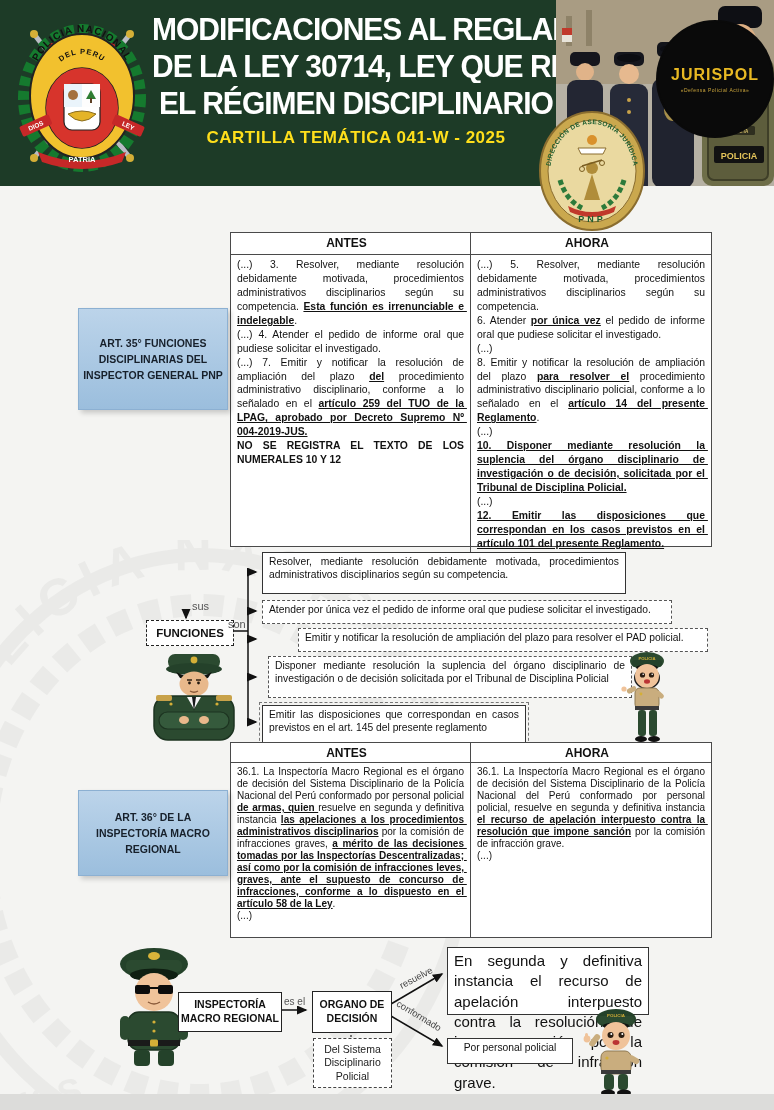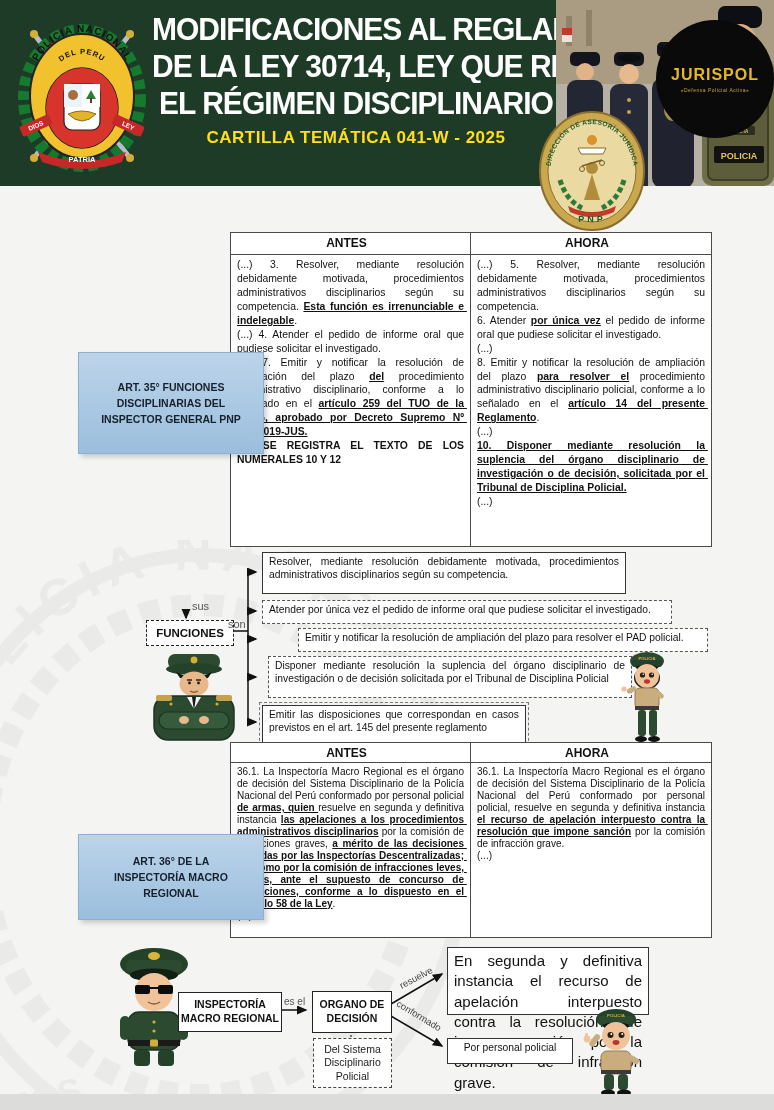--- a/index.html
+++ b/index.html
@@ -31,21 +31,21 @@
   .cmp .hd.l{border-right:1px solid #4a4a4a;}
   .cmp .cell{font-size:10.4px;line-height:1.34;color:#111;padding:3px 6px 4px 6px;
              text-align:justify;white-space:pre-wrap;}
   .cmp .cell.l{border-right:1px solid #4a4a4a;}
   .cmp.t2 .cell{font-size:10px;line-height:1.2;}
 
   
   .art-label{background:linear-gradient(#bcd4ea,#9bbedd);border:1px solid #8cb0d2;
              box-shadow:3px 3px 5px rgba(0,0,0,.18);display:flex;align-items:center;
              justify-content:center;text-align:center;font-weight:bold;font-size:10.5px;
-             line-height:1.55;color:#17202b;padding:6px 22px;margin-top:44px;}
+             line-height:1.55;color:#17202b;padding:6px 4px;}
 
   
   .node{background:#ffffff;border:1.6px solid #222;display:flex;align-items:center;
         justify-content:center;text-align:center;font-weight:bold;font-size:11px;
         line-height:1.3;color:#111;white-space:pre-line;}
   .node.dashed{border:1.3px dashed #222;font-weight:bold;font-size:11.5px;}
   .node.plain{font-weight:normal;font-size:10.5px;border:1.3px dashed #444;color:#222;}
   .fbox{background:#ffffff;border:1.2px solid #333;font-size:10.3px;line-height:1.26;
         color:#111;padding:3px 6px;text-align:justify;}
   .fbox.dashed{border-style:dashed;border-color:#555;}
@@ -208,21 +208,21 @@
 (...) 4. Atender el pedido de informe oral que pudiese solicitar el investigado.
 (...) 7. Emitir y notificar la resolución de ampliación del plazo </span><span class="b u">del</span><span> procedimiento administrativo disciplinario, conforme a lo señalado en el </span><span class="b u">artículo 259 del TUO de la LPAG, aprobado por Decreto Supremo Nº 004-2019-JUS.</span><span>
 </span><span class="b">NO SE REGISTRA EL TEXTO DE LOS NUMERALES 10 Y 12</span></div>
     <div class="cell"><span>(...) 5. Resolver, mediante resolución debidamente motivada, procedimientos administrativos disciplinarios según su competencia.
 6. Atender </span><span class="b u">por única vez</span><span> el pedido de informe oral que pudiese solicitar el investigado.
 (...)
 8. Emitir y notificar la resolución de ampliación del plazo </span><span class="b u">para resolver el</span><span> procedimiento administrativo disciplinario policial, conforme a lo señalado en el </span><span class="b u">artículo 14 del presente Reglamento</span><span>.
 (...)
 </span><span class="b u">10. Disponer mediante resolución la suplencia del órgano disciplinario de investigación o de decisión, solicitada por el Tribunal de Disciplina Policial.</span><span>
 (...)
-</span></div>
+</span><span class="b u">12. Emitir las disposiciones que correspondan en los casos previstos en el artículo 101 del presente Reglamento.</span></div>
   </div>
 
   <div class="abs art-label" style="left:78px;top:308px;width:140px;height:88px;">ART. 35° FUNCIONES DISCIPLINARIAS DEL INSPECTOR GENERAL PNP</div>
 
   <svg class="abs" style="left:0;top:545px;" width="774" height="200">
     <defs>
       <marker id="arr" markerWidth="8" markerHeight="8" refX="6" refY="3" orient="auto">
         <path d="M0,0 L7,3 L0,6 z" fill="#111"></path>
       </marker>
     </defs>

